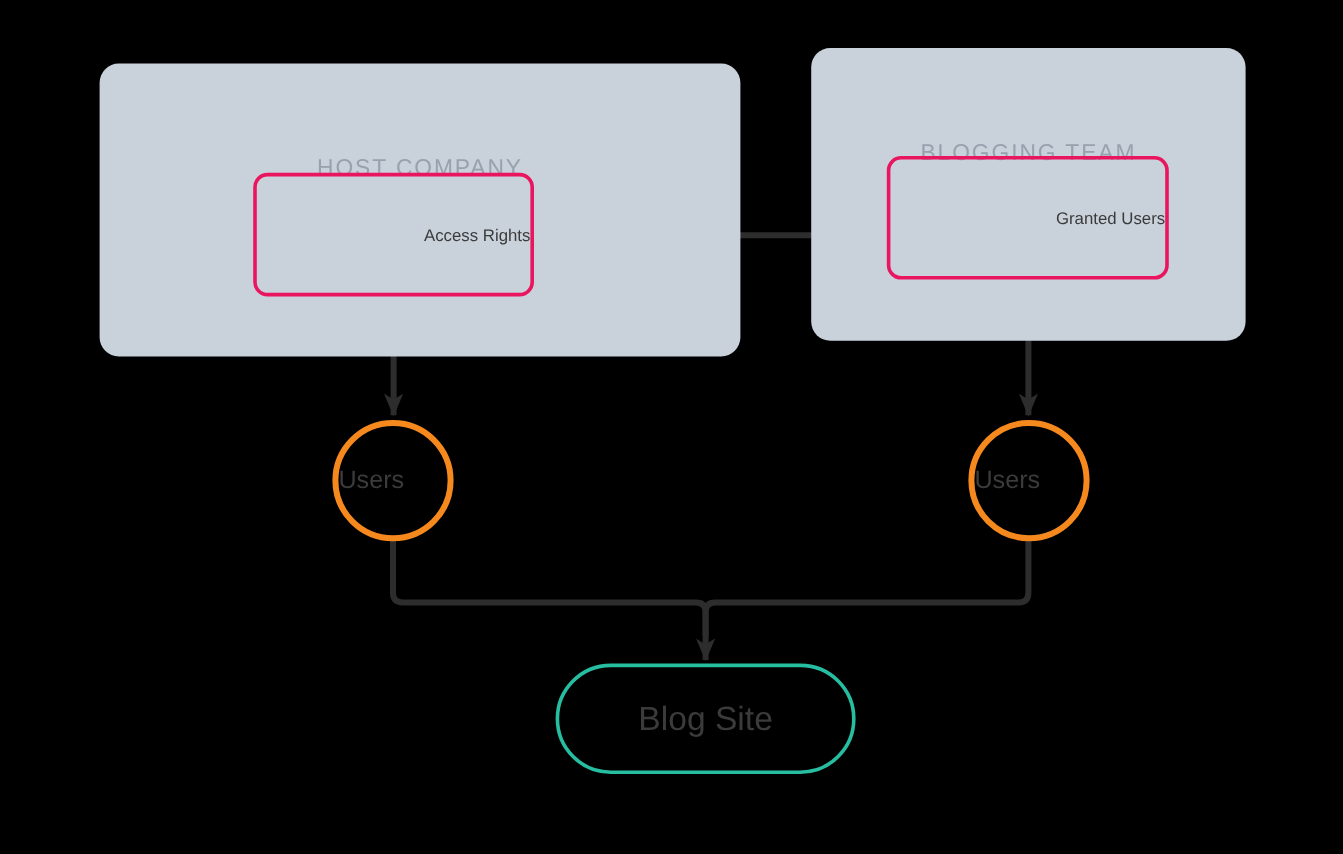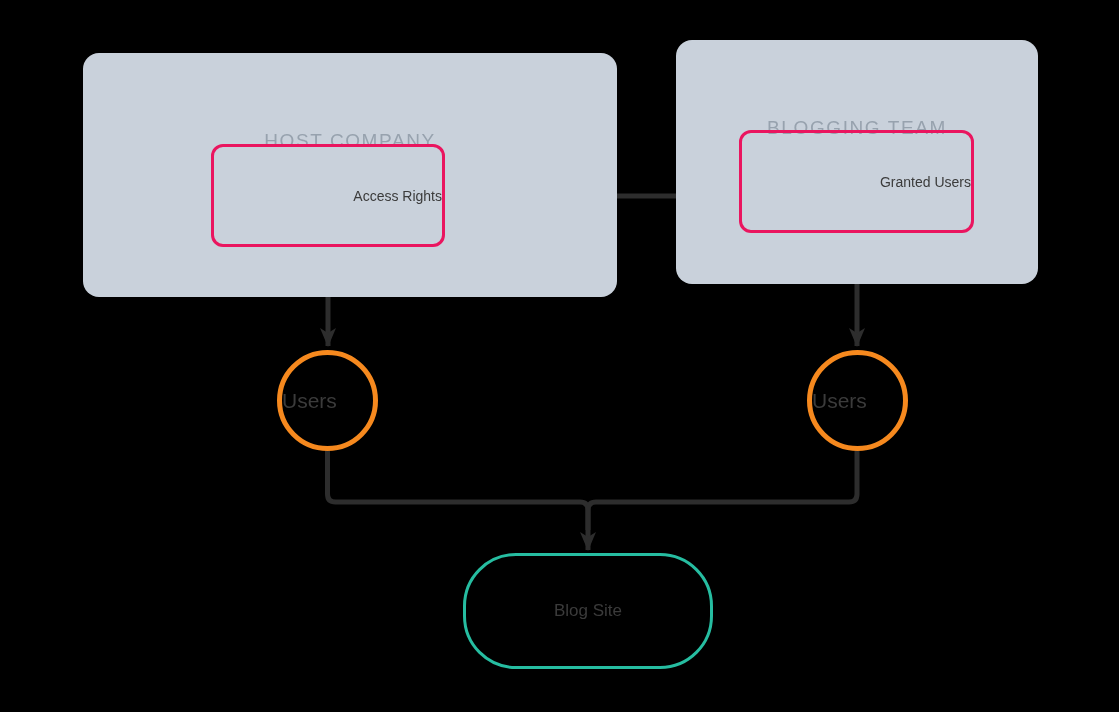--- a/index.html
+++ b/index.html
@@ -70,28 +70,28 @@
     justify-content: flex-start;
     font-size: 21px;
     color: var(--node-text, #3b3b3b);
     box-sizing: border-box;
   }
   .users-host { left: 277px; top: 350px; }
   .users-blogging { left: 807px; top: 350px; }
   .node-pill {
     position: absolute;
     left: 463px; top: 553px;
-    width: 250px; height: 116px;
+    width: 250px; height: 92px;
     border: 3px solid var(--blog-border, #26bda1);
     border-radius: 53px;
     background: transparent;
     display: flex;
     align-items: center;
     justify-content: center;
-    font-size: 17px;
+    font-size: 28px;
     color: var(--node-text, #3b3b3b);
     box-sizing: border-box;
   }
   .node-label { display: inline-block; }
 </style>
 </head>
 <body>
 
 <div class="canvas">
 

